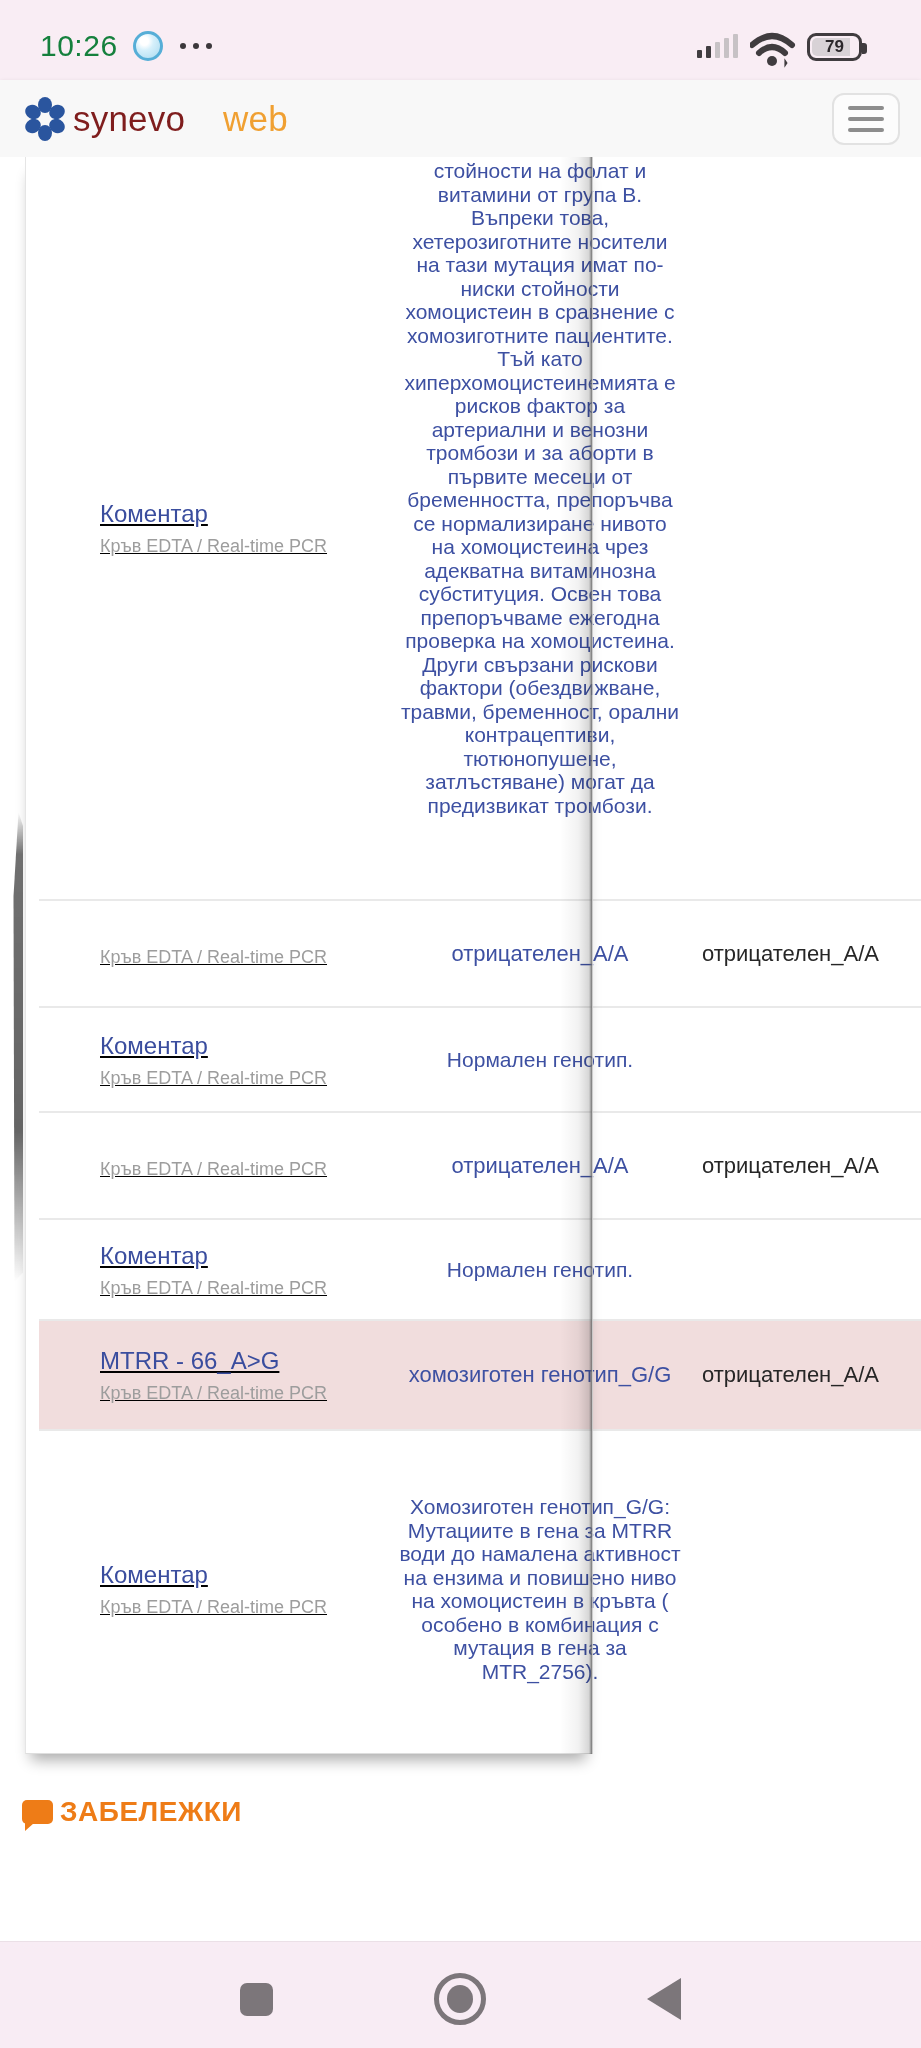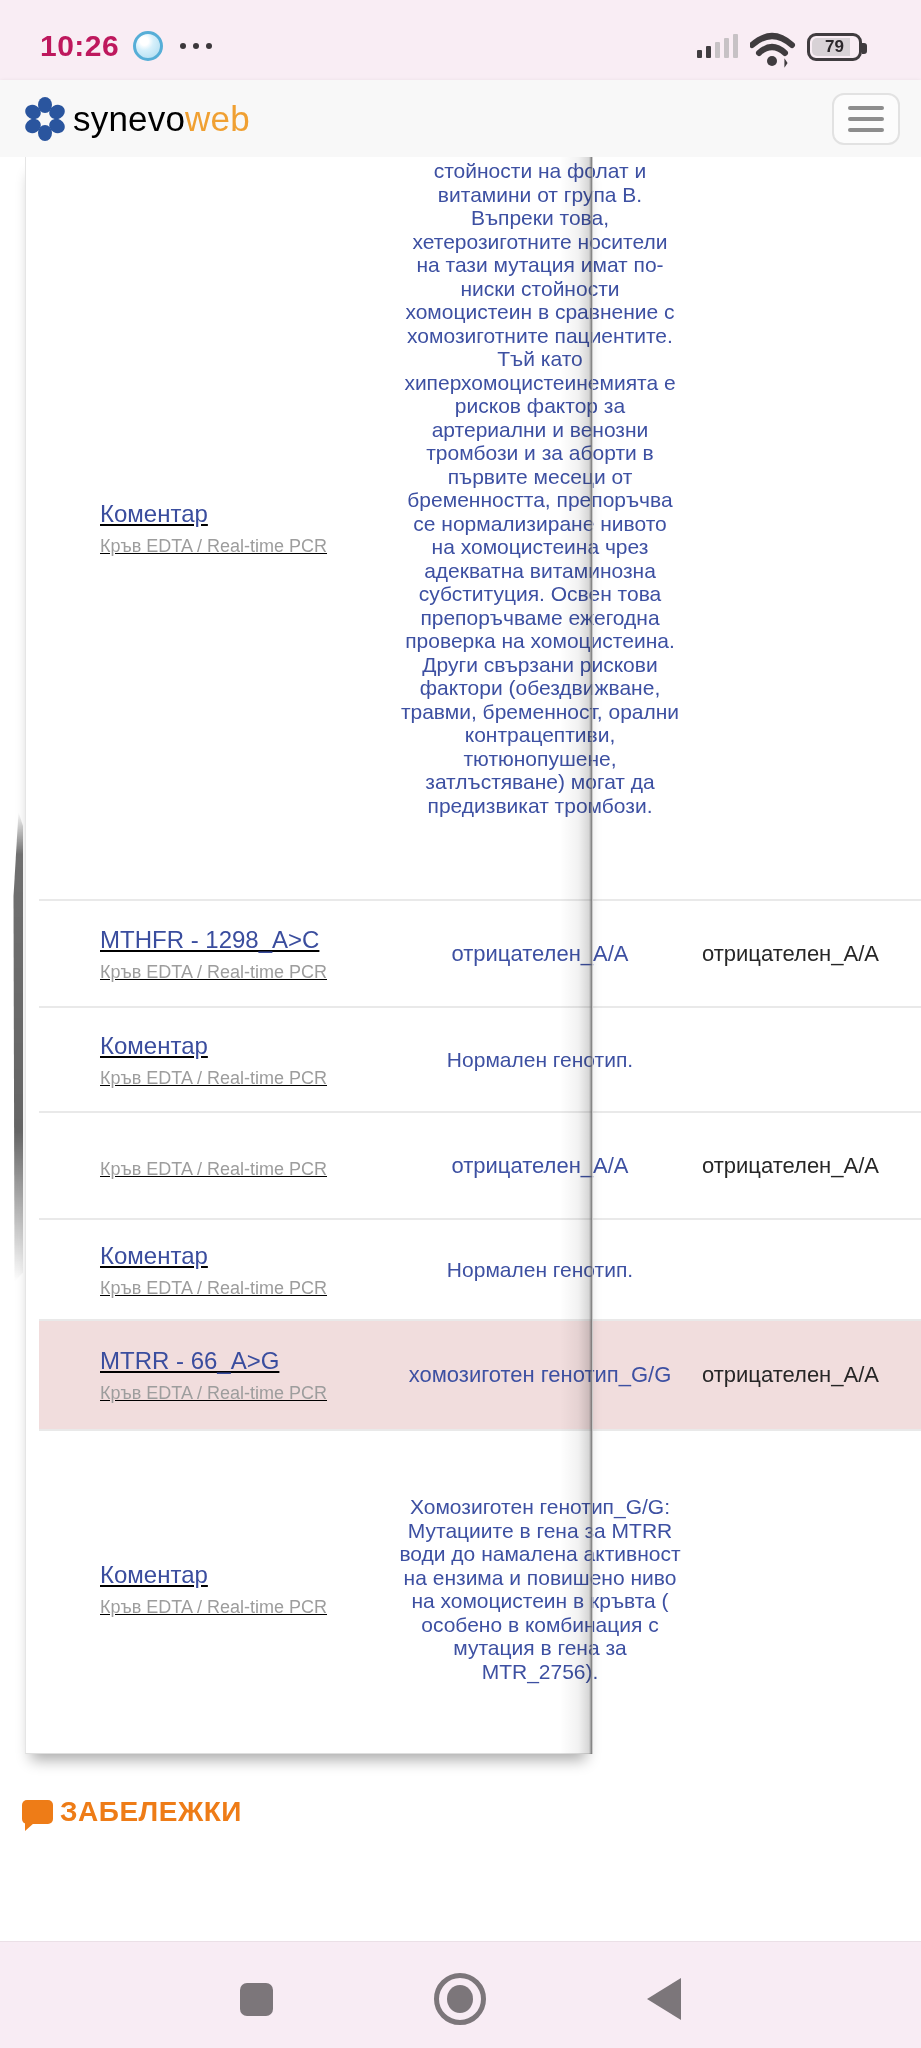--- a/index.html
+++ b/index.html
@@ -2,43 +2,43 @@
 <html><head>
 <meta charset="utf-8">
 <style>
   html,body{margin:0;padding:0;background:#ffffff;}
   .screen{
     position:relative;width:921px;height:2048px;overflow:hidden;background:#ffffff;
     font-family:"Liberation Sans","DejaVu Sans",sans-serif;
   }
   
   .statusbar{position:absolute;left:0;top:0;width:921px;height:80px;background:#f9edf4;}
-  .time{position:absolute;left:40px;top:29px;font-size:30px;font-weight:700;color:#be185d;letter-spacing:.5px;}
+  .time{position:absolute;left:40px;top:29px;font-size:30px;font-weight:400;color:#15803d;letter-spacing:.5px;}
   .assist-bubble{position:absolute;left:133px;top:31px;width:30px;height:30px;border-radius:50%;
     border:3px solid #56aed7;background:radial-gradient(circle at 35% 30%,#ffffff 0 18%,#d6f0fb 40%,#a9d9ef 100%);box-sizing:border-box;}
   .dots{position:absolute;left:180px;top:43px;display:flex;gap:7px;}
   .dots i{width:6px;height:6px;border-radius:50%;background:#3c383b;}
   .sigbars{position:absolute;left:697px;top:34px;display:flex;align-items:flex-end;gap:4px;height:24px;}
   .sigbars i{width:5px;border-radius:1px;background:#c7c2c5;}
   .sigbars i:nth-child(1){height:8px;background:#413d40;}
   .sigbars i:nth-child(2){height:12px;background:#413d40;}
   .sigbars i:nth-child(3){height:16px;}
   .sigbars i:nth-child(4){height:20px;}
   .sigbars i:nth-child(5){height:24px;}
   .wifi{position:absolute;left:750px;top:31px;}
   .battery{position:absolute;left:807px;top:33px;width:55px;height:28px;border:3px solid #403c3f;border-radius:9px;background:#f9edf4;box-sizing:border-box;}
   .battery .fill{position:absolute;left:2px;top:2px;bottom:2px;width:38px;background:#d8d2d6;border-radius:5px 0 0 5px;}
   .battery .pct{position:absolute;left:0;right:0;top:50%;transform:translateY(-52%);text-align:center;font-size:17px;font-weight:700;color:#2c282b;border-radius:7px;}
   .battery .tip{position:absolute;right:-8px;top:7px;width:5px;height:11px;background:#403c3f;border-radius:0 3px 3px 0;}
   
   .appbar{position:absolute;left:0;top:80px;width:921px;height:77px;background:#f8f8f8;box-shadow:0 1px 4px rgba(0,0,0,.10);}
   .brand{position:absolute;left:25px;top:17px;display:flex;align-items:center;gap:8px;}
   .brand-text{font-size:35px;font-weight:500;letter-spacing:.2px;}
-  .brand-text .b1{color:#000000;}
-  .brand-text .b2{color:#f0a032;}
+  .brand-text .b1{color:#7f1d1d;}
+  .brand-text .b2{color:#f0a032;margin-left:38px;}
   .menu-btn{position:absolute;left:832px;top:13px;width:68px;height:52px;border:2px solid #e2e2e2;border-radius:12px;background:#fcfcfc;box-sizing:border-box;
     display:flex;flex-direction:column;justify-content:center;align-items:center;gap:7px;cursor:pointer;}
   .menu-btn i{width:36px;height:4px;border-radius:2px;background:#8d8d8d;}
   
   .content{position:absolute;left:0;top:157px;width:921px;height:1784px;background:#ffffff;}
   .page-sheet{position:absolute;left:25px;top:0;width:566px;height:1596px;pointer-events:none;
     border-left:1px solid #e5e5e5;border-bottom:1px solid #dedede;
     box-shadow:0 12px 14px -6px rgba(0,0,0,.33);}
   .page-curl-edge{position:absolute;left:13px;top:655px;width:10px;height:470px;pointer-events:none;
     clip-path:polygon(55% 0,100% 3%,100% 98%,15% 100%,5% 18%);
@@ -145,21 +145,20 @@
       <div class="method">Кръв EDTA / Real-time PCR</div>
     </div>
     <div class="cell-result">
       <span class="val">стойности на фолат и витамини от група В. Въпреки това, хетерозиготните носители на тази мутация имат по-ниски стойности хомоцистеин в сравнение с хомозиготните пациентите. Тъй като хиперхомоцистеинемията е рисков фактор за артериални и венозни тромбози и за аборти в първите месеци от бременността, препоръчва се нормализиране нивото на хомоцистеина чрез адекватна витаминозна субституция. Освен това препоръчваме ежегодна проверка на хомоцистеина. Други свързани рискови фактори (обездвижване, травми, бременност, орални контрацептиви, тютюнопушене, затлъстяване) могат да предизвикат тромбози.</span>
     </div>
     <div class="cell-ref"></div>
   </div>
 
   <div class="row test">
     <div class="cell-name">
-      <div class="title">MTHFR - 1298_A&gt;C</div>
       <div class="method">Кръв EDTA / Real-time PCR</div>
     </div>
     <div class="cell-result">
       <span class="val">отрицателен_А/А</span>
     </div>
     <div class="cell-ref">отрицателен_А/А</div>
   </div>
 
   <div class="row comment">
     <div class="cell-name">

